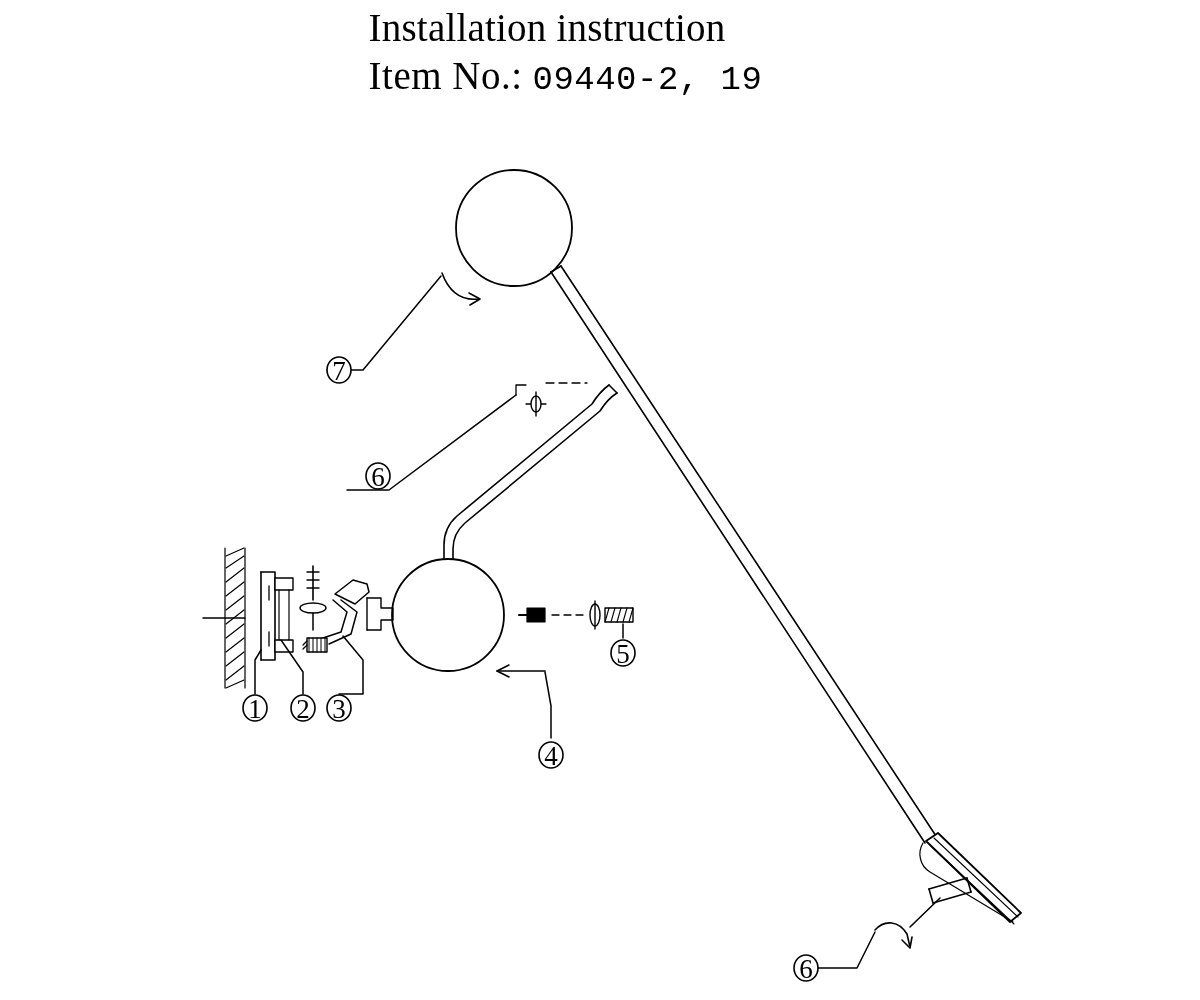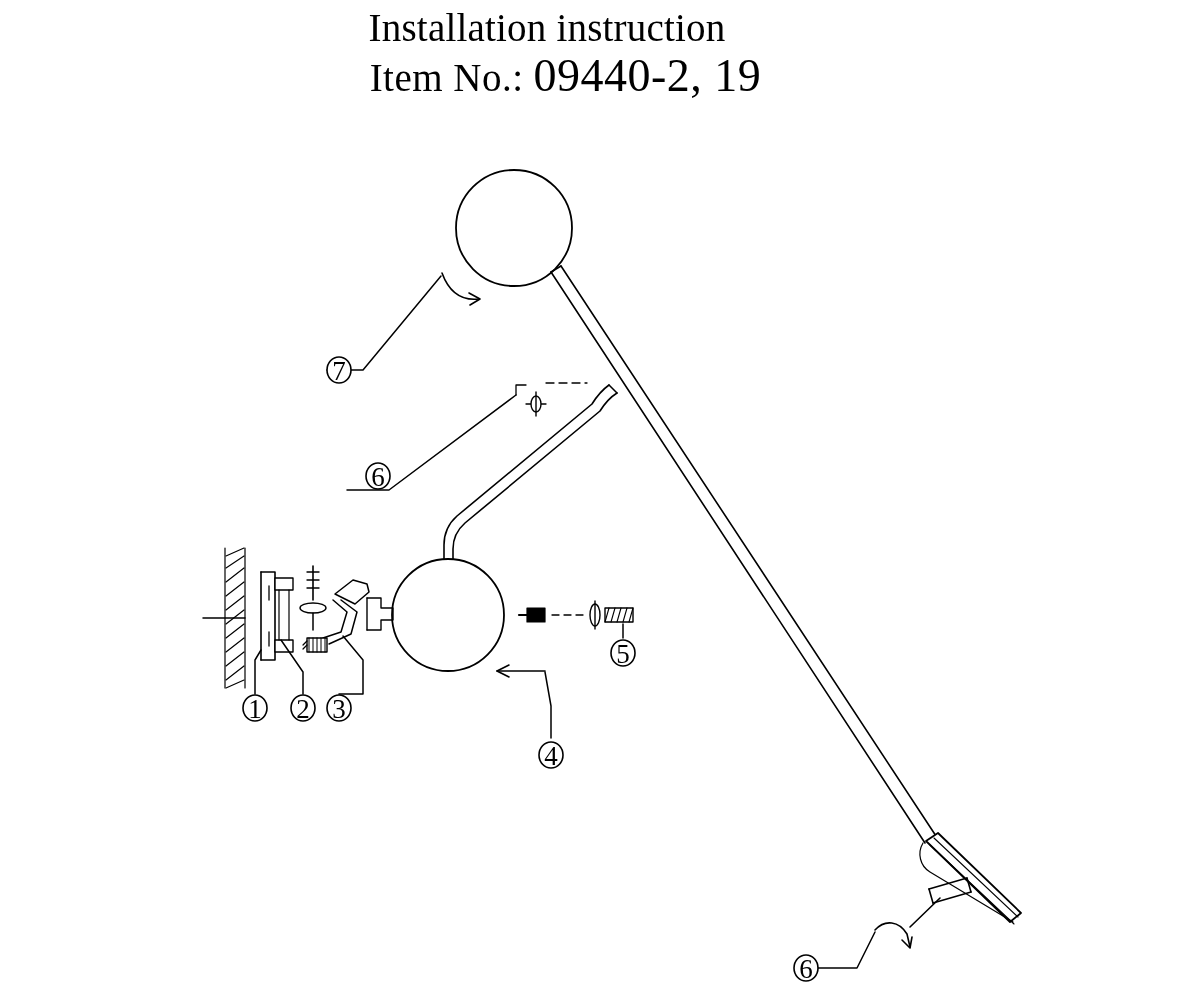--- a/index.html
+++ b/index.html
@@ -41,22 +41,22 @@
     font-size: 39px;
     line-height: 48px;
     letter-spacing: 0.2px;
     white-space: nowrap;
   }
   .title-line-2 .item-label {
     letter-spacing: 0.5px;
     margin-left: 37px;
   }
   .title-line-2 .item-no {
-    font-family: Liberation Serif, serif;
-    font-size: 46px;
+    font-family: Liberation Mono, monospace;
+    font-size: 34px;
     letter-spacing: 0.5px;
   }
   svg#drawing {
     position: absolute;
     left: 0;
     top: 0;
     width: 1200px;
     height: 1000px;
   }
   .callout-num {

